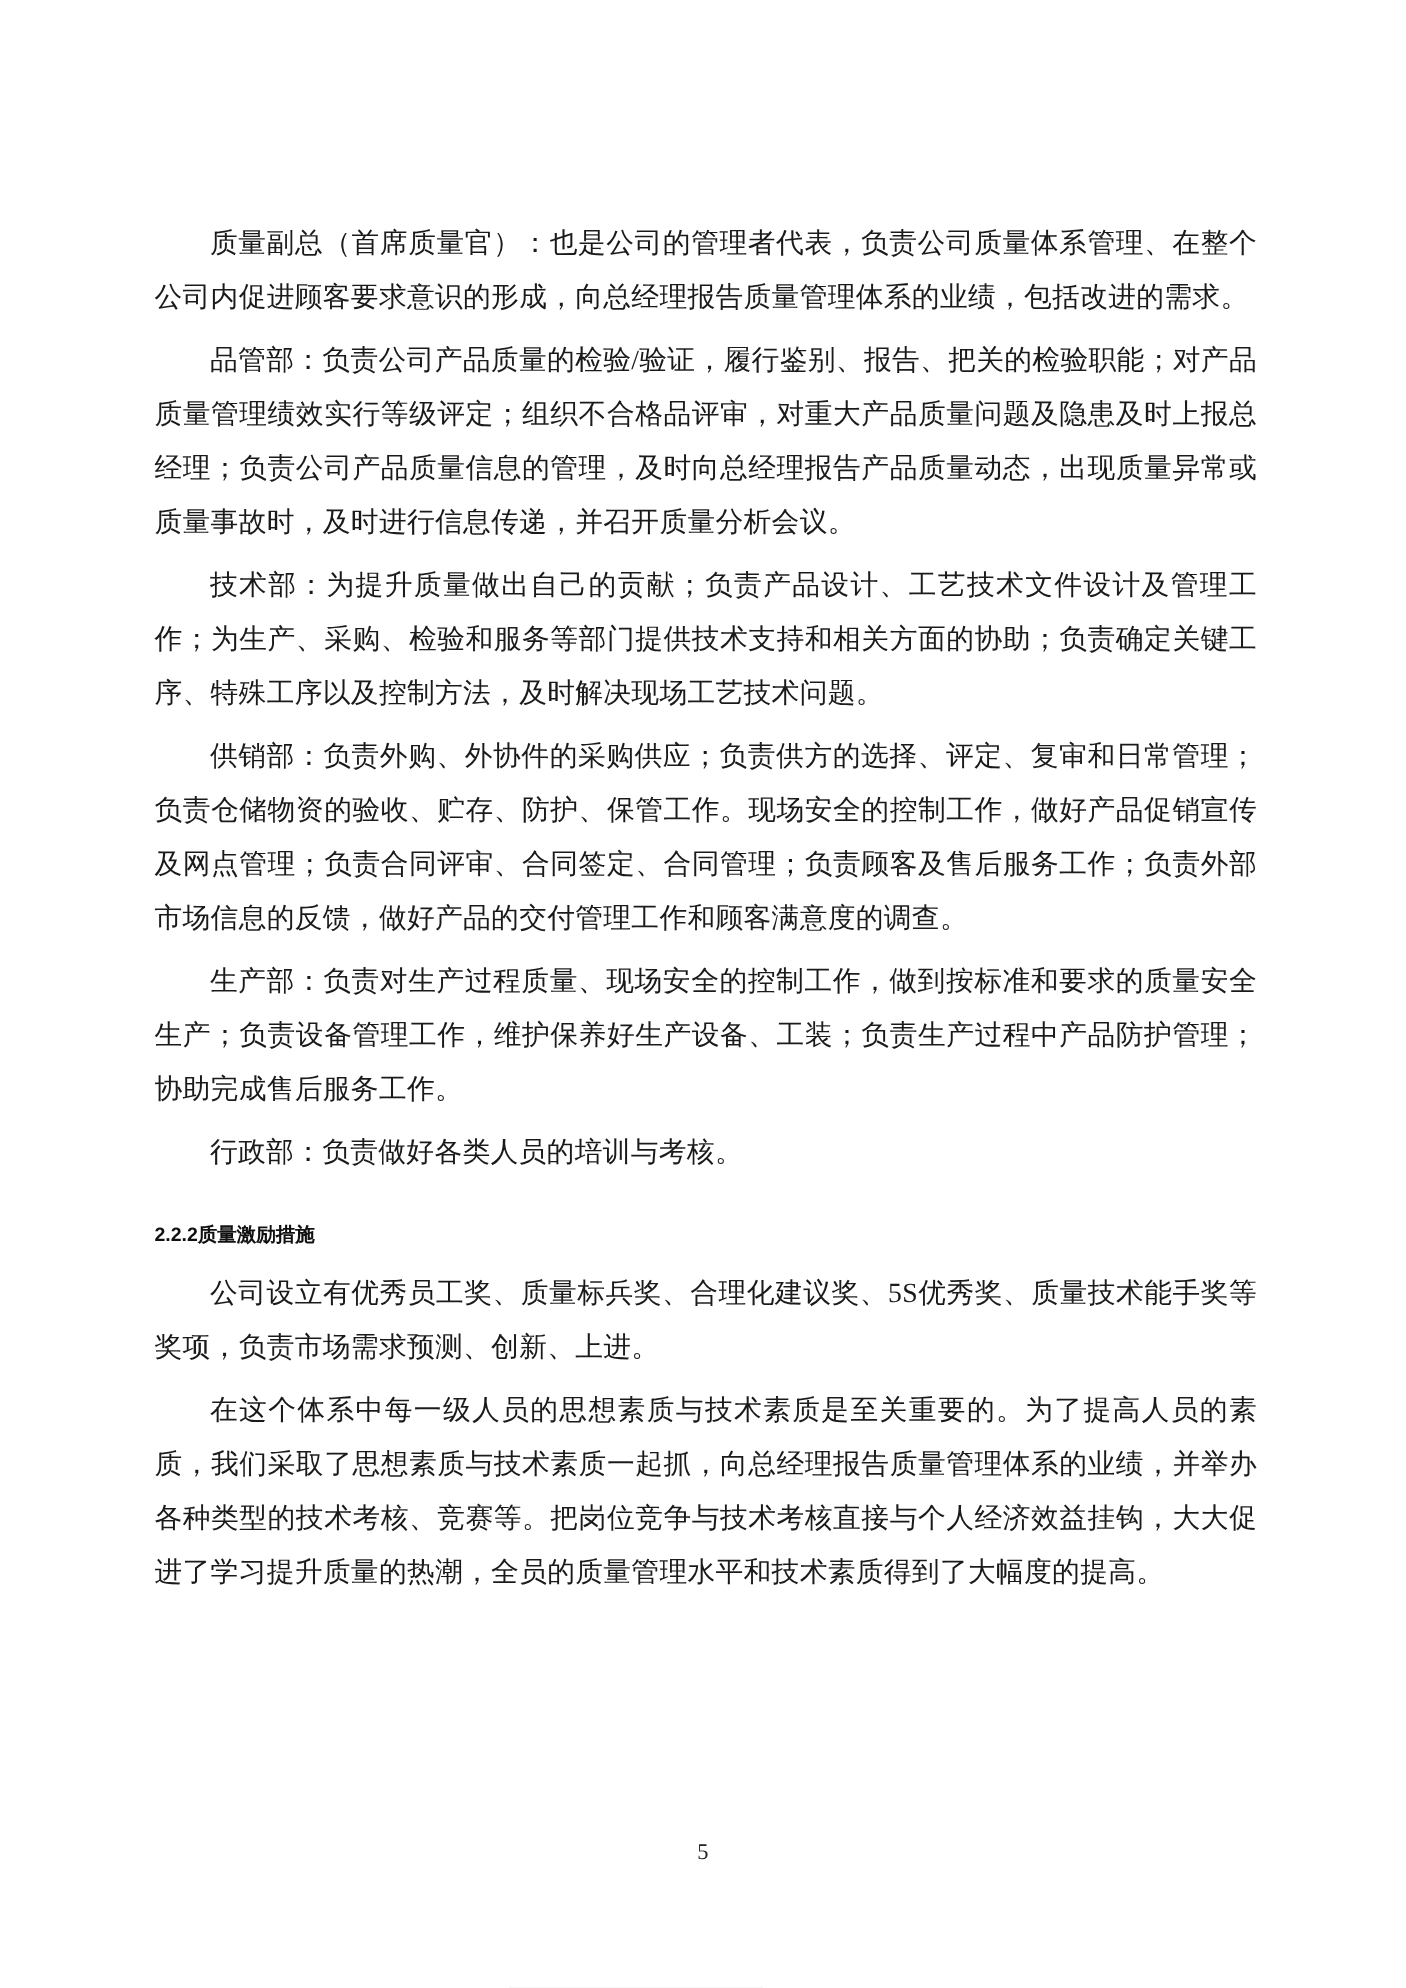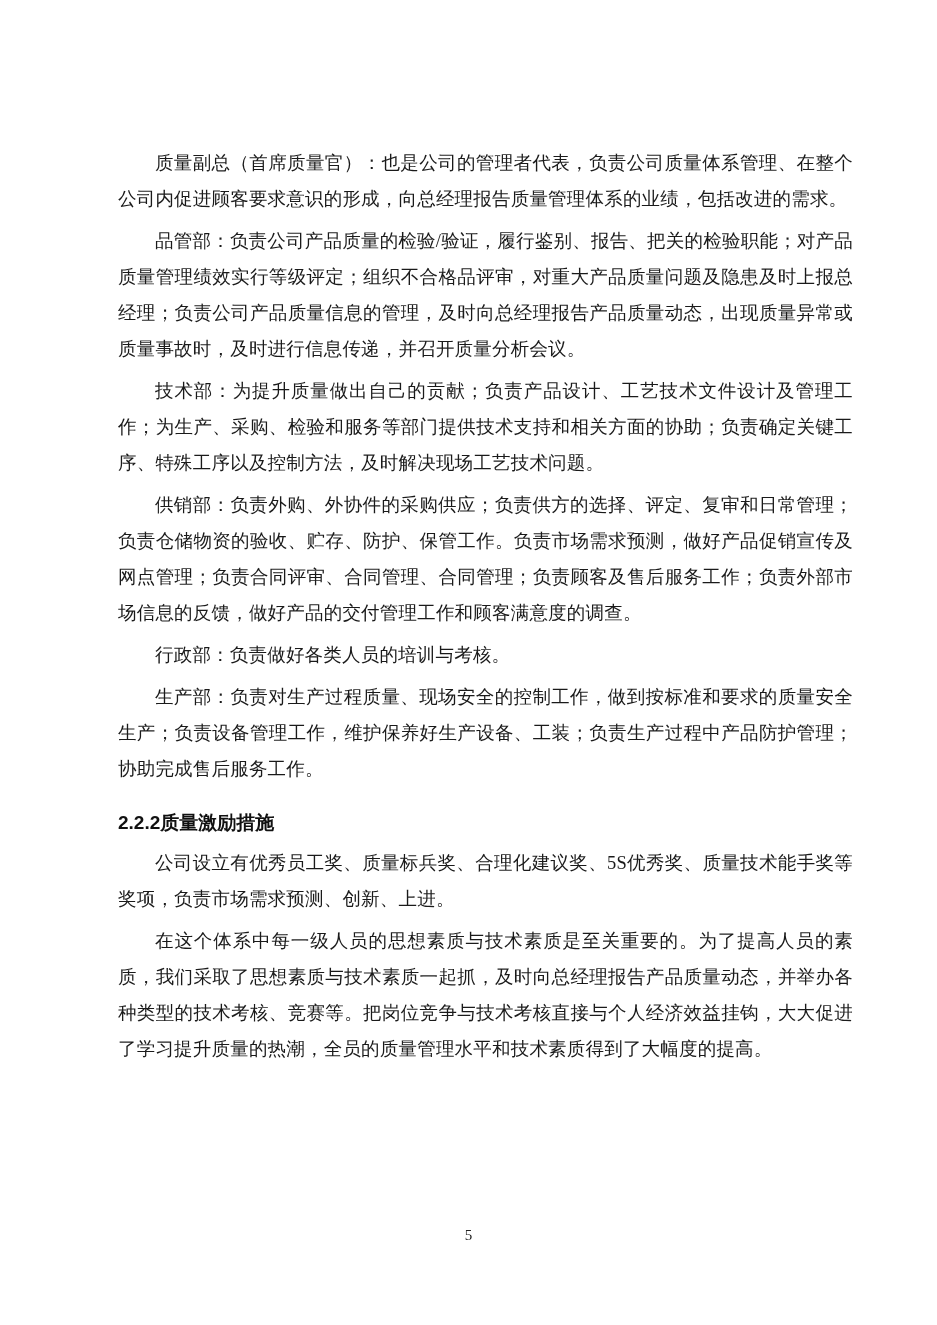--- a/index.html
+++ b/index.html
@@ -14,38 +14,38 @@
     width: 937px;
     height: 1325px;
     background: #ffffff;
     position: relative;
     box-sizing: border-box;
     overflow: hidden;
     margin: 0 auto;
   }
   .content {
     position: absolute;
-    left: 118px;
+    left: 103px;
     top: 145px;
     width: 735px;
   }
   p.para {
     margin: 0 0 6px 0;
     font-size: 18.5px;
     line-height: 36px;
     text-align: justify;
     text-justify: inter-ideograph;
     text-indent: 2em;
     color: #1a1a1a;
     font-family: "Liberation Serif", serif;
     letter-spacing: 0.2px;
   }
   h2.heading {
     margin: 18px 0 4px 0;
-    font-size: 19px;
+    font-size: 13px;
     line-height: 36px;
     font-weight: bold;
     color: #111111;
     text-indent: 0;
     font-family: "Liberation Sans", sans-serif;
   }
   .page-number {
     position: absolute;
     left: 0;
     right: 0;
@@ -58,22 +58,22 @@
 </style>
 </head>
 <body>
 
 <div class="page">
   <div class="content">
 
     <p class="para">质量副总（首席质量官）：也是公司的管理者代表，负责公司质量体系管理、在整个公司内促进顾客要求意识的形成，向总经理报告质量管理体系的业绩，包括改进的需求。</p>
     <p class="para">品管部：负责公司产品质量的检验/验证，履行鉴别、报告、把关的检验职能；对产品质量管理绩效实行等级评定；组织不合格品评审，对重大产品质量问题及隐患及时上报总经理；负责公司产品质量信息的管理，及时向总经理报告产品质量动态，出现质量异常或质量事故时，及时进行信息传递，并召开质量分析会议。</p>
     <p class="para">技术部：为提升质量做出自己的贡献；负责产品设计、工艺技术文件设计及管理工作；为生产、采购、检验和服务等部门提供技术支持和相关方面的协助；负责确定关键工序、特殊工序以及控制方法，及时解决现场工艺技术问题。</p>
-    <p class="para">供销部：负责外购、外协件的采购供应；负责供方的选择、评定、复审和日常管理；负责仓储物资的验收、贮存、防护、保管工作。负责市场需求预测，做好产品促销宣传及网点管理；负责合同评审、合同管理、合同管理；负责顾客及售后服务工作；负责外部市场信息的反馈，做好产品的交付管理工作和顾客满意度的调查。</p>
+    <p class="para">供销部：负责外购、外协件的采购供应；负责供方的选择、评定、复审和日常管理；负责仓储物资的验收、贮存、防护、保管工作。现场安全的控制工作，做好产品促销宣传及网点管理；负责合同评审、合同签定、合同管理；负责顾客及售后服务工作；负责外部市场信息的反馈，做好产品的交付管理工作和顾客满意度的调查。</p>
+    <p class="para">生产部：负责对生产过程质量、现场安全的控制工作，做到按标准和要求的质量安全生产；负责设备管理工作，维护保养好生产设备、工装；负责生产过程中产品防护管理；协助完成售后服务工作。</p>
     <p class="para">行政部：负责做好各类人员的培训与考核。</p>
-    <p class="para">生产部：负责对生产过程质量、现场安全的控制工作，做到按标准和要求的质量安全生产；负责设备管理工作，维护保养好生产设备、工装；负责生产过程中产品防护管理；协助完成售后服务工作。</p>
     <h2 class="heading">2.2.2质量激励措施</h2>
     <p class="para">公司设立有优秀员工奖、质量标兵奖、合理化建议奖、5S优秀奖、质量技术能手奖等奖项，负责市场需求预测、创新、上进。</p>
-    <p class="para">在这个体系中每一级人员的思想素质与技术素质是至关重要的。为了提高人员的素质，我们采取了思想素质与技术素质一起抓，及时向总经理报告产品质量动态，并举办各种类型的技术考核、竞赛等。把岗位竞争与技术考核直接与个人经济效益挂钩，大大促进了学习提升质量的热潮，全员的质量管理水平和技术素质得到了大幅度的提高。</p>
+    <p class="para">在这个体系中每一级人员的思想素质与技术素质是至关重要的。为了提高人员的素质，我们采取了思想素质与技术素质一起抓，向总经理报告质量管理体系的业绩，并举办各种类型的技术考核、竞赛等。把岗位竞争与技术考核直接与个人经济效益挂钩，大大促进了学习提升质量的热潮，全员的质量管理水平和技术素质得到了大幅度的提高。</p>
 
   </div>
   <div class="page-number">5</div>
 </div>
 
 </body></html>

